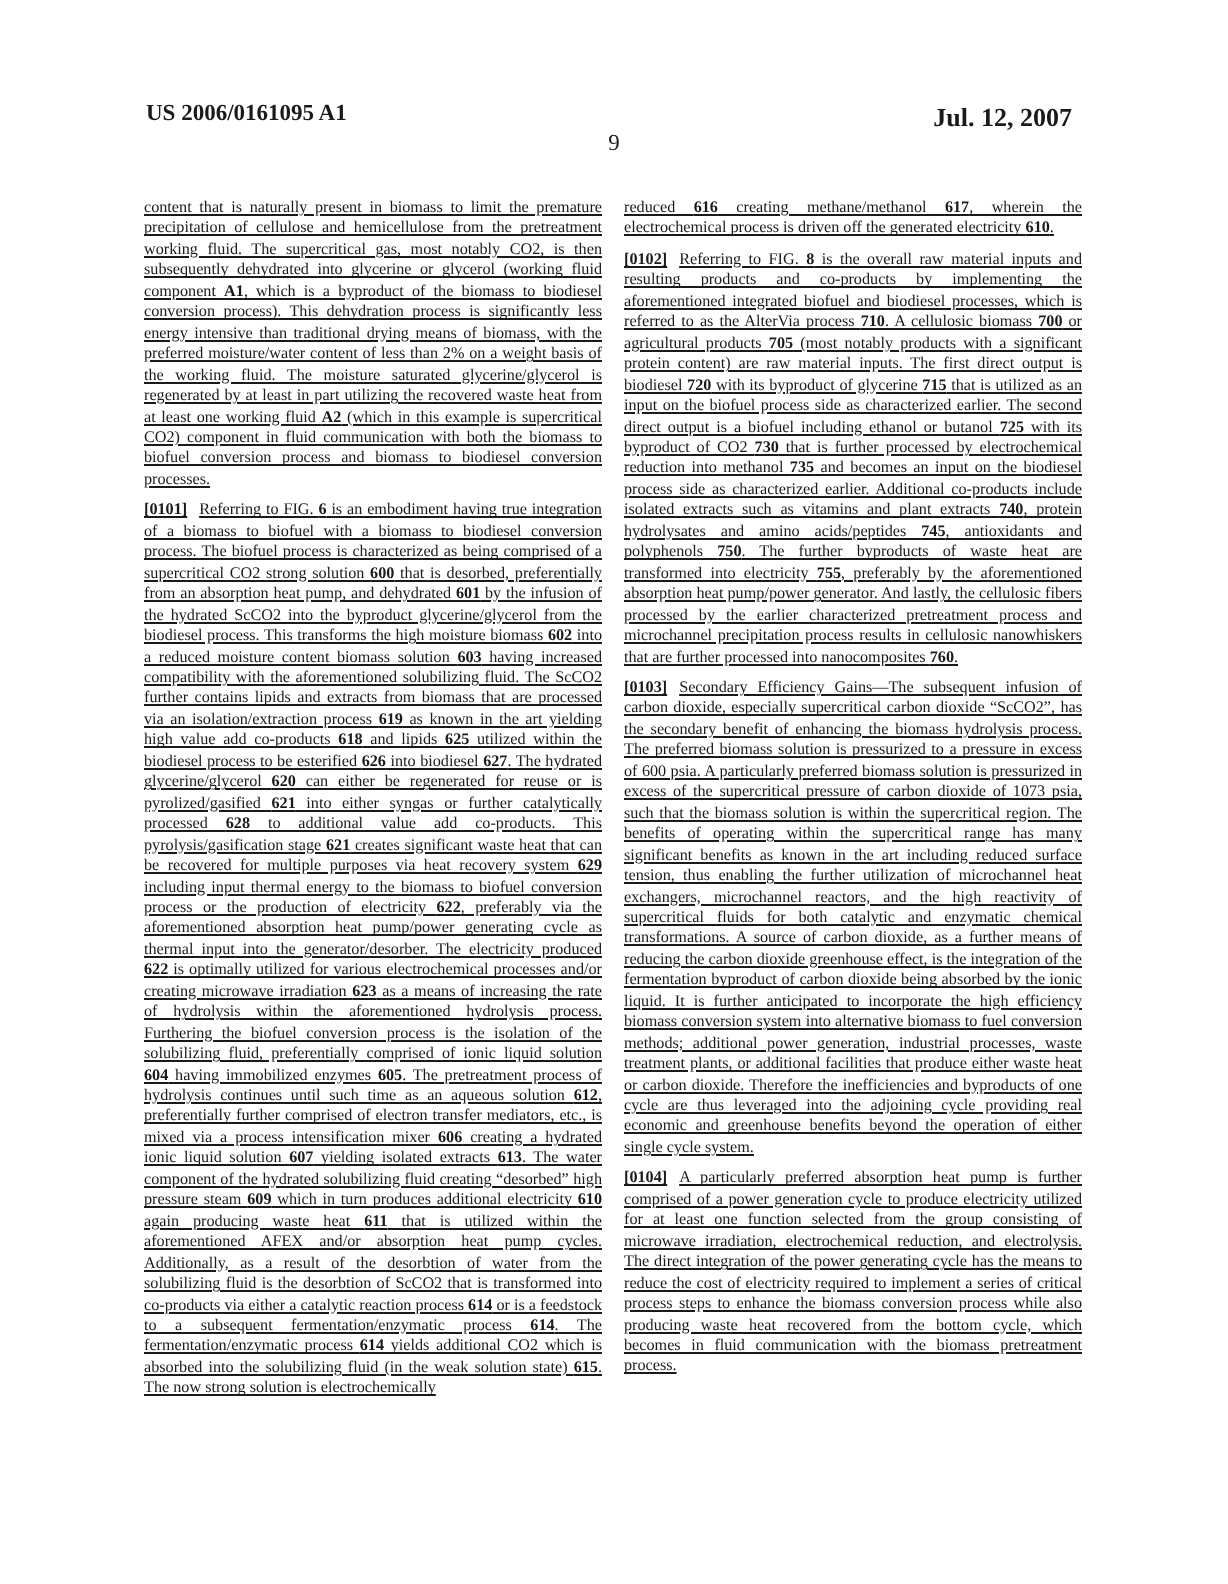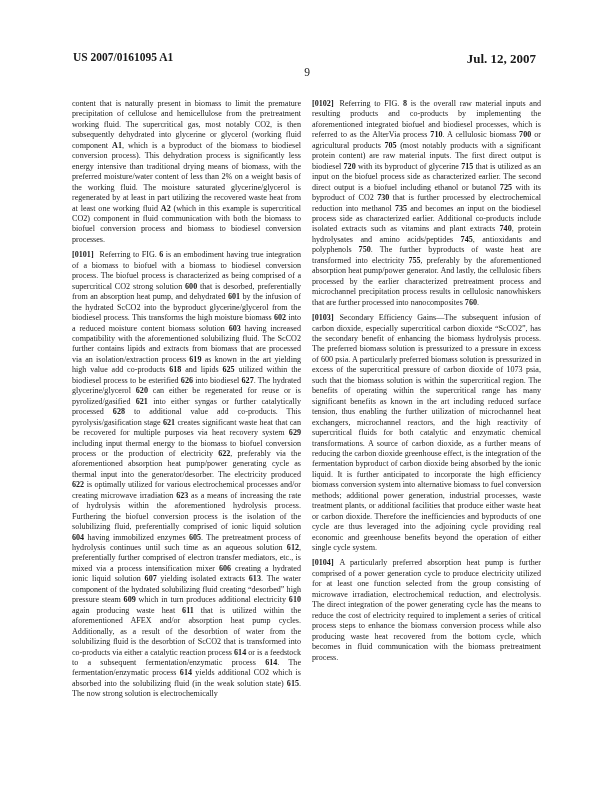--- a/index.html
+++ b/index.html
@@ -12,32 +12,33 @@
   .header-right { position: absolute; right: 78px; top: 51px; font-size: 13px; font-weight: bold; }
   .header-left { font-weight: bold; }
   .page-num { position: absolute; left: 0; width: 614px; top: 66px; text-align: center; font-size: 11.5px; }
   .col {
     position: absolute; top: 99px; width: 229px;
     font-size: 8.1px; line-height: 10.45px; text-align: justify;
     hyphens: auto;
   }
   .col.left { left: 72px; }
   .col.right { left: 312px; }
-  .col p { margin: 0 0 5px 0; text-indent: 0; }
+  .col p { margin: 0 0 5px 0; text-indent: 0; text-decoration: underline; }
   .pnum { font-weight: bold; margin-right: 6px; }
   b { font-weight: bold; }
 </style>
 </head>
 <body>
 
-<div class="header-left">US 2007/0161095 A1</div>
+<div class="header-left">US 2006/0161095 A1</div>
 <div class="header-right">Jul. 12, 2007</div>
 <div class="page-num">9</div>
 
 <div class="col left">
     <p><span>content that is naturally present in biomass to limit the premature precipitation of cellulose and hemicellulose from the pretreatment working fluid. The supercritical gas, most notably CO2, is then subsequently dehydrated into glycerine or glycerol (working fluid component </span><b>A1</b><span>, which is a byproduct of the biomass to biodiesel conversion process). This dehydration process is significantly less energy intensive than traditional drying means of biomass, with the preferred moisture/water content of less than 2% on a weight basis of the working fluid. The moisture saturated glycerine/glycerol is regenerated by at least in part utilizing the recovered waste heat from at least one working fluid </span><b>A2</b><span> (which in this example is supercritical CO2) component in fluid communication with both the biomass to biofuel conversion process and biomass to biodiesel conversion processes.</span></p>
     <p><span class="pnum">[0101]</span><span>Referring to FIG. </span><b>6</b><span> is an embodiment having true integration of a biomass to biofuel with a biomass to biodiesel conversion process. The biofuel process is characterized as being comprised of a supercritical CO2 strong solution </span><b>600</b><span> that is desorbed, preferentially from an absorption heat pump, and dehydrated </span><b>601</b><span> by the infusion of the hydrated ScCO2 into the byproduct glycerine/glycerol from the biodiesel process. This transforms the high moisture biomass </span><b>602</b><span> into a reduced moisture content biomass solution </span><b>603</b><span> having increased compatibility with the aforementioned solubilizing fluid. The ScCO2 further contains lipids and extracts from biomass that are processed via an isolation/extraction process </span><b>619</b><span> as known in the art yielding high value add co-products </span><b>618</b><span> and lipids </span><b>625</b><span> utilized within the biodiesel process to be esterified </span><b>626</b><span> into biodiesel </span><b>627</b><span>. The hydrated glycerine/glycerol </span><b>620</b><span> can either be regenerated for reuse or is pyrolized/gasified </span><b>621</b><span> into either syngas or further catalytically processed </span><b>628</b><span> to additional value add co-products. This pyrolysis/gasification stage </span><b>621</b><span> creates significant waste heat that can be recovered for multiple purposes via heat recovery system </span><b>629</b><span> including input thermal energy to the biomass to biofuel conversion process or the production of electricity </span><b>622</b><span>, preferably via the aforementioned absorption heat pump/power generating cycle as thermal input into the generator/desorber. The electricity produced </span><b>622</b><span> is optimally utilized for various electrochemical processes and/or creating microwave irradiation </span><b>623</b><span> as a means of increasing the rate of hydrolysis within the aforementioned hydrolysis process. Furthering the biofuel conversion process is the isolation of the solubilizing fluid, preferentially comprised of ionic liquid solution </span><b>604</b><span> having immobilized enzymes </span><b>605</b><span>. The pretreatment process of hydrolysis continues until such time as an aqueous solution </span><b>612</b><span>, preferentially further comprised of electron transfer mediators, etc., is mixed via a process intensification mixer </span><b>606</b><span> creating a hydrated ionic liquid solution </span><b>607</b><span> yielding isolated extracts </span><b>613</b><span>. The water component of the hydrated solubilizing fluid creating “desorbed” high pressure steam </span><b>609</b><span> which in turn produces additional electricity </span><b>610</b><span> again producing waste heat </span><b>611</b><span> that is utilized within the aforementioned AFEX and/or absorption heat pump cycles. Additionally, as a result of the desorbtion of water from the solubilizing fluid is the desorbtion of ScCO2 that is transformed into co-products via either a catalytic reaction process </span><b>614</b><span> or is a feedstock to a subsequent fermentation/enzymatic process </span><b>614</b><span>. The fermentation/enzymatic process </span><b>614</b><span> yields additional CO2 which is absorbed into the solubilizing fluid (in the weak solution state) </span><b>615</b><span>. The now strong solution is electrochemically</span></p>
   </div>
 <div class="col right">
+    <p><span>reduced </span><b>616</b><span> creating methane/methanol </span><b>617</b><span>, wherein the electrochemical process is driven off the generated electricity </span><b>610</b><span>.</span></p>
     <p><span class="pnum">[0102]</span><span>Referring to FIG. </span><b>8</b><span> is the overall raw material inputs and resulting products and co-products by implementing the aforementioned integrated biofuel and biodiesel processes, which is referred to as the AlterVia process </span><b>710</b><span>. A cellulosic biomass </span><b>700</b><span> or agricultural products </span><b>705</b><span> (most notably products with a significant protein content) are raw material inputs. The first direct output is biodiesel </span><b>720</b><span> with its byproduct of glycerine </span><b>715</b><span> that is utilized as an input on the biofuel process side as characterized earlier. The second direct output is a biofuel including ethanol or butanol </span><b>725</b><span> with its byproduct of CO2 </span><b>730</b><span> that is further processed by electrochemical reduction into methanol </span><b>735</b><span> and becomes an input on the biodiesel process side as characterized earlier. Additional co-products include isolated extracts such as vitamins and plant extracts </span><b>740</b><span>, protein hydrolysates and amino acids/peptides </span><b>745</b><span>, antioxidants and polyphenols </span><b>750</b><span>. The further byproducts of waste heat are transformed into electricity </span><b>755</b><span>, preferably by the aforementioned absorption heat pump/power generator. And lastly, the cellulosic fibers processed by the earlier characterized pretreatment process and microchannel precipitation process results in cellulosic nanowhiskers that are further processed into nanocomposites </span><b>760</b><span>.</span></p>
     <p><span class="pnum">[0103]</span><span>Secondary Efficiency Gains—The subsequent infusion of carbon dioxide, especially supercritical carbon dioxide “ScCO2”, has the secondary benefit of enhancing the biomass hydrolysis process. The preferred biomass solution is pressurized to a pressure in excess of 600 psia. A particularly preferred biomass solution is pressurized in excess of the supercritical pressure of carbon dioxide of 1073 psia, such that the biomass solution is within the supercritical region. The benefits of operating within the supercritical range has many significant benefits as known in the art including reduced surface tension, thus enabling the further utilization of microchannel heat exchangers, microchannel reactors, and the high reactivity of supercritical fluids for both catalytic and enzymatic chemical transformations. A source of carbon dioxide, as a further means of reducing the carbon dioxide greenhouse effect, is the integration of the fermentation byproduct of carbon dioxide being absorbed by the ionic liquid. It is further anticipated to incorporate the high efficiency biomass conversion system into alternative biomass to fuel conversion methods; additional power generation, industrial processes, waste treatment plants, or additional facilities that produce either waste heat or carbon dioxide. Therefore the inefficiencies and byproducts of one cycle are thus leveraged into the adjoining cycle providing real economic and greenhouse benefits beyond the operation of either single cycle system.</span></p>
     <p><span class="pnum">[0104]</span><span>A particularly preferred absorption heat pump is further comprised of a power generation cycle to produce electricity utilized for at least one function selected from the group consisting of microwave irradiation, electrochemical reduction, and electrolysis. The direct integration of the power generating cycle has the means to reduce the cost of electricity required to implement a series of critical process steps to enhance the biomass conversion process while also producing waste heat recovered from the bottom cycle, which becomes in fluid communication with the biomass pretreatment process.</span></p>
   </div>
 
 </body></html>

